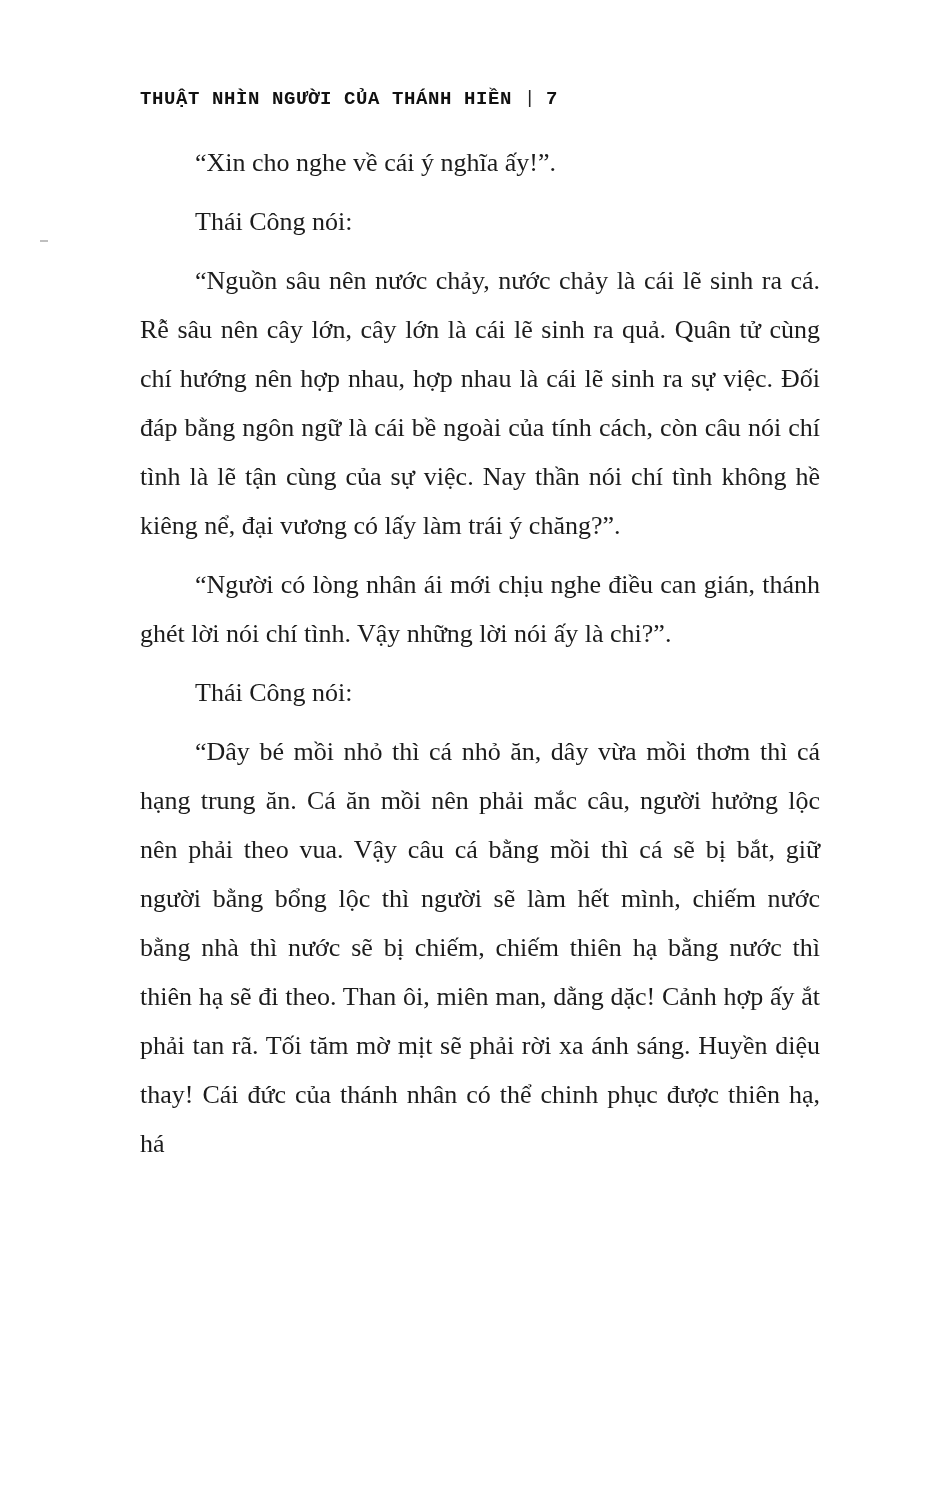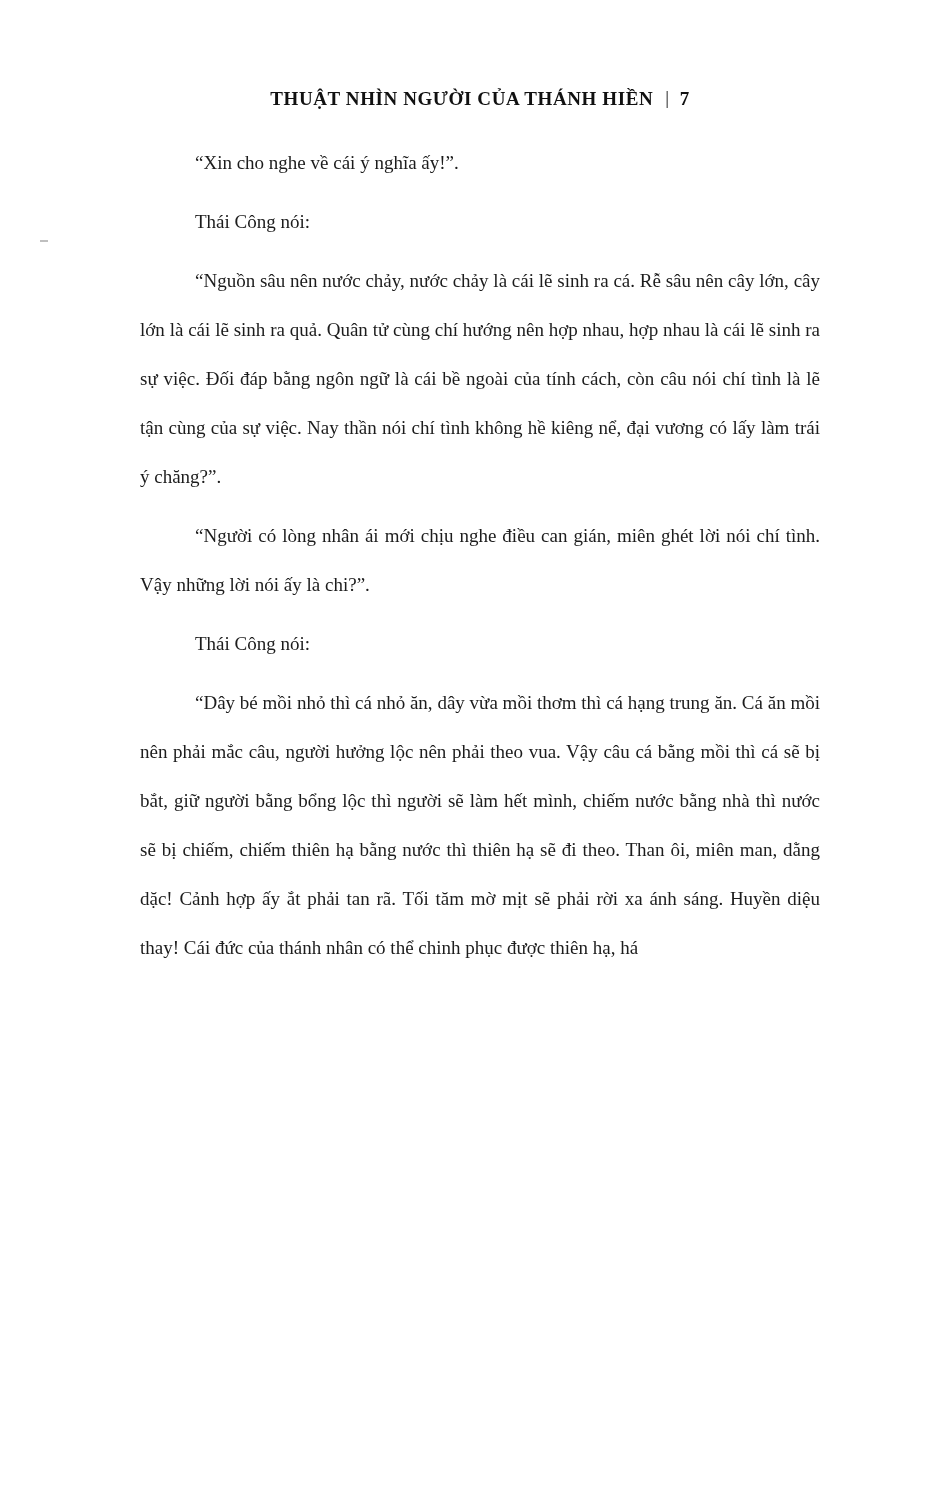--- a/index.html
+++ b/index.html
@@ -16,41 +16,41 @@
     color: #1c1c1c;
   }
   .page {
     position: absolute;
     inset: 0;
     background: #ffffff;
     box-sizing: border-box;
     padding: 88px 121px 0 140px;
   }
   .page-header {
-    text-align: center;
-    font-family: Liberation Serif, serif;
+    text-align: left;
+    font-family: Liberation Mono, monospace;
     font-weight: bold;
     font-size: 19px;
     letter-spacing: 0.6px;
     color: #111111;
     white-space: nowrap;
     margin-bottom: 28px;
   }
   .page-header .header-sep {
     display: inline-block;
     margin: 0 10px 0 12px;
     font-weight: normal;
     color: #222222;
     transform: translateY(-1px);
   }
   .page-header .header-page {
     font-weight: bold;
   }
   .page-body {
-    font-size: 19px;
+    font-size: 26px;
     line-height: 49px;
     text-align: justify;
   }
   .page-body p {
     margin: 0 0 10px 0;
     text-indent: 55px;
   }
   .stray-mark {
     position: absolute;
     left: 40px;
@@ -69,18 +69,18 @@
   <div class="page-header">
     <span class="header-title">THUẬT NHÌN NGƯỜI CỦA THÁNH HIỀN</span><span class="header-sep">|</span><span class="header-page">7</span>
   </div>
 
   <div class="stray-mark"></div>
 
   <div class="page-body">
     <p>“Xin cho nghe về cái ý nghĩa ấy!”.</p>
     <p>Thái Công nói:</p>
     <p>“Nguồn sâu nên nước chảy, nước chảy là cái lẽ sinh ra cá. Rễ sâu nên cây lớn, cây lớn là cái lẽ sinh ra quả. Quân tử cùng chí hướng nên hợp nhau, hợp nhau là cái lẽ sinh ra sự việc. Đối đáp bằng ngôn ngữ là cái bề ngoài của tính cách, còn câu nói chí tình là lẽ tận cùng của sự việc. Nay thần nói chí tình không hề kiêng nể, đại vương có lấy làm trái ý chăng?”.</p>
-    <p>“Người có lòng nhân ái mới chịu nghe điều can gián, miên ghét lời nói chí tình. Vậy những lời nói ấy là chi?”.</p>
+    <p>“Người có lòng nhân ái mới chịu nghe điều can gián, thánh ghét lời nói chí tình. Vậy những lời nói ấy là chi?”.</p>
     <p>Thái Công nói:</p>
     <p>“Dây bé mồi nhỏ thì cá nhỏ ăn, dây vừa mồi thơm thì cá hạng trung ăn. Cá ăn mồi nên phải mắc câu, người hưởng lộc nên phải theo vua. Vậy câu cá bằng mồi thì cá sẽ bị bắt, giữ người bằng bổng lộc thì người sẽ làm hết mình, chiếm nước bằng nhà thì nước sẽ bị chiếm, chiếm thiên hạ bằng nước thì thiên hạ sẽ đi theo. Than ôi, miên man, dằng dặc! Cảnh hợp ấy ắt phải tan rã. Tối tăm mờ mịt sẽ phải rời xa ánh sáng. Huyền diệu thay! Cái đức của thánh nhân có thể chinh phục được thiên hạ, há</p>
   </div>
 
 </div>
 
 </body></html>

